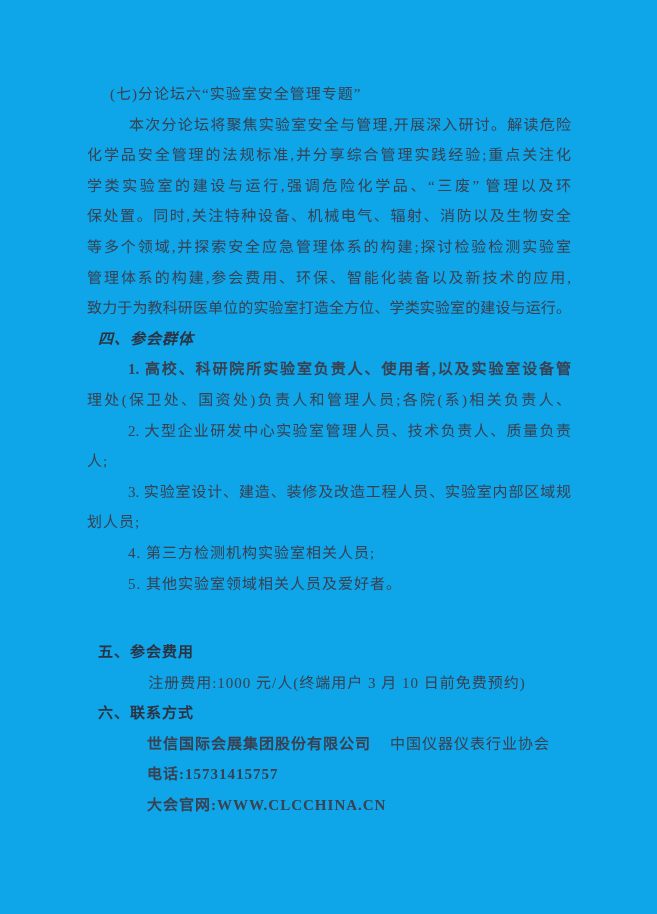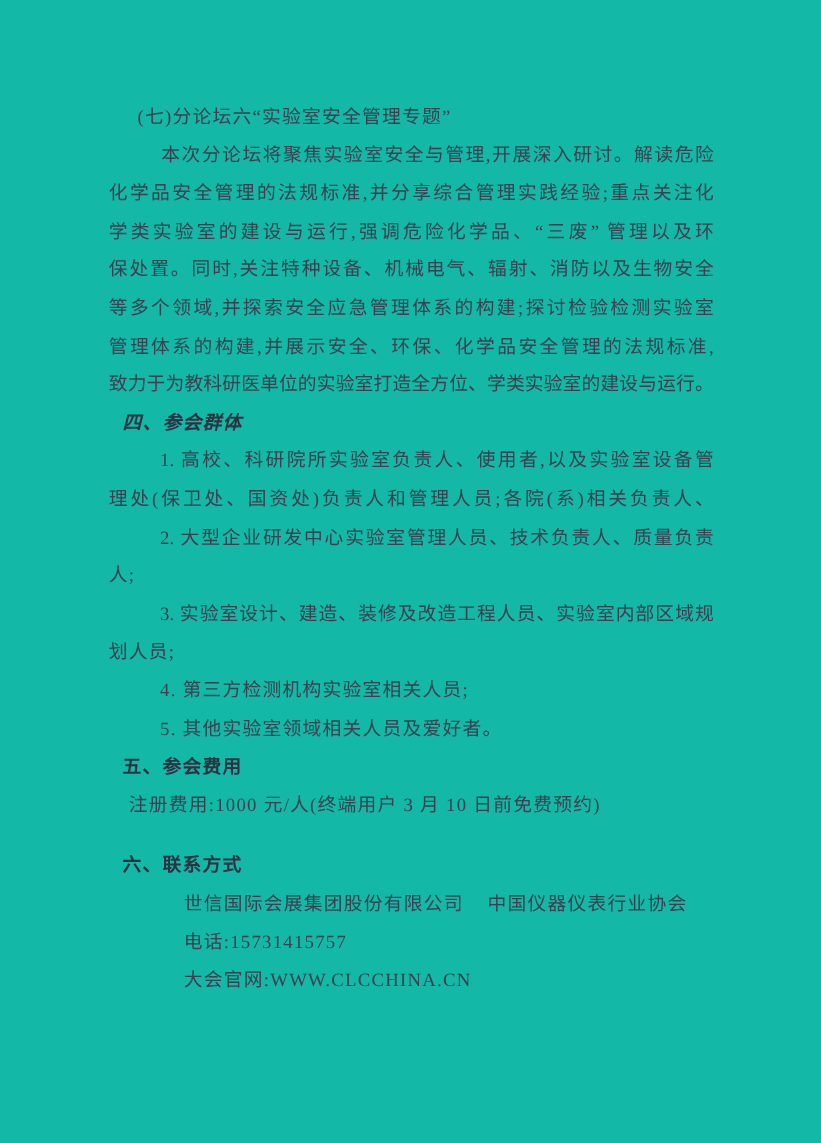--- a/index.html
+++ b/index.html
@@ -51,51 +51,52 @@
     line-height: 30.6px;
     font-size: 15px;
     letter-spacing: 1px;
     white-space: nowrap;
   }
   .c-left {
     box-sizing: border-box;
     width: 303px;
     padding-left: 60px;
     flex: 0 0 auto;
+    font-weight: bold;
   }
   .c-right {
     flex: 1 1 auto;
   }
 </style>
 </head>
 <body>
 
-<div class="page" style="color: rgb(58, 65, 80); background: #14b8a6;">
+<div class="page" style="color: rgb(58, 65, 80); background: #0ea5e9;">
   <div class="content">
     <div id="doc-lines">
         <div class="line" style="padding-left: 23px;">(七)分论坛六“实验室安全管理专题”</div>
         <div class="line justify" style="padding-left: 42px;">本次分论坛将聚焦实验室安全与管理,开展深入研讨。解读危险</div>
         <div class="line justify">化学品安全管理的法规标准,并分享综合管理实践经验;重点关注化</div>
         <div class="line justify">学类实验室的建设与运行,强调危险化学品、“三废” 管理以及环</div>
         <div class="line justify">保处置。同时,关注特种设备、机械电气、辐射、消防以及生物安全</div>
         <div class="line justify">等多个领域,并探索安全应急管理体系的构建;探讨检验检测实验室</div>
-        <div class="line justify">管理体系的构建,并展示安全、环保、化学品安全管理的法规标准,</div>
+        <div class="line justify">管理体系的构建,参会费用、环保、智能化装备以及新技术的应用,</div>
         <div class="line justify">致力于为教科研医单位的实验室打造全方位、学类实验室的建设与运行。</div>
         <div class="line bold" style="padding-left: 11px; font-style: italic;">四、参会群体</div>
-        <div class="line justify" style="padding-left: 41px;">1. 高校、科研院所实验室负责人、使用者,以及实验室设备管</div>
+        <div class="line justify" style="padding-left: 41px; font-weight: bold;">1. 高校、科研院所实验室负责人、使用者,以及实验室设备管</div>
         <div class="line justify">理处(保卫处、国资处)负责人和管理人员;各院(系)相关负责人、</div>
         <div class="line justify" style="padding-left: 41px;">2. 大型企业研发中心实验室管理人员、技术负责人、质量负责</div>
         <div class="line">人;</div>
         <div class="line justify" style="padding-left: 41px;">3. 实验室设计、建造、装修及改造工程人员、实验室内部区域规</div>
         <div class="line">划人员;</div>
         <div class="line" style="padding-left: 41px;">4. 第三方检测机构实验室相关人员;</div>
         <div class="line" style="padding-left: 41px;">5. 其他实验室领域相关人员及爱好者。</div>
-        <div class="line bold" style="padding-left: 11px;">五、参会费用</div>
-        <div class="line" style="padding-left: 16px;">注册费用:1000 元/人(终端用户 3 月 10 日前免费预约)</div>
-        <div class="line bold" style="padding-left: 11px; margin-top: 18px;">六、联系方式</div>
+        <div class="line bold" style="padding-left: 11px; margin-top: 38px;">五、参会费用</div>
+        <div class="line" style="padding-left: 16px; text-align: center;">注册费用:1000 元/人(终端用户 3 月 10 日前免费预约)</div>
+        <div class="line bold" style="padding-left: 11px;">六、联系方式</div>
       </div>
     <div id="contact-block" class="contact-block">
         <div class="c-row">
     <div class="c-left">世信国际会展集团股份有限公司</div>
     <div class="c-right">中国仪器仪表行业协会</div>
   </div>
         <div class="c-row">
     <div class="c-left">电话:15731415757</div>
   </div>
         <div class="c-row">

